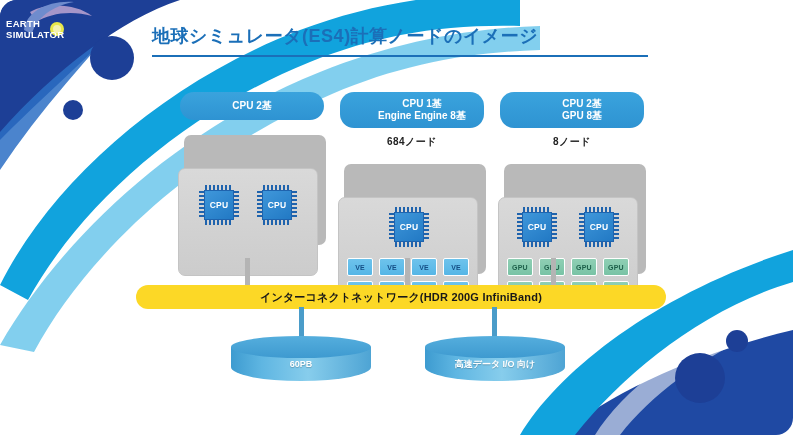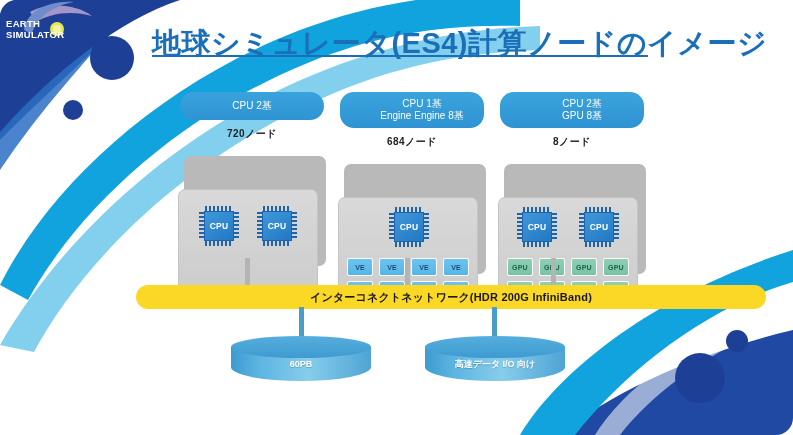--- a/index.html
+++ b/index.html
@@ -41,21 +41,21 @@
     font-weight: bold;
     line-height: 10.5px;
     letter-spacing: 0.3px;
     white-space: pre-line;
   }
 
   
   .title {
     position: absolute;
     left: 152px; top: 24px;
-    font-size: 29px;
+    font-size: 18px;
     font-weight: bold;
     color: #1b6fb8;
     letter-spacing: 0.5px;
     white-space: nowrap;
   }
   .title-rule {
     position: absolute;
     left: 152px; top: 55px;
     width: 496px; height: 2px;
     background: #1b6fb8;
@@ -71,21 +71,21 @@
   .col-2 { left: 332px; }
   .col-3 { left: 492px; }
 
   .pill {
     width: 144px;
     margin: 0 auto;
     border-radius: 14px;
     background: linear-gradient(180deg, #3aa3dd 0%, #2e93d2 100%);
     color: #ffffff;
     font-size: 10px;
-    font-weight: normal;
+    font-weight: bold;
     padding: 6px 0 6px 0;
     line-height: 12px;
     box-sizing: border-box;
     min-height: 28px;
     display: flex;
     flex-direction: column;
     align-items: center;
     justify-content: center;
   }
   .pill.tall { min-height: 28px; padding-left: 20px; }
@@ -202,21 +202,21 @@
   }
   .down-pipe {
     position: absolute;
     background: #4a9cc9;
   }
 
   
   .interconnect {
     position: absolute;
     left: 136px; top: 285px;
-    width: 630px; height: 24px;
+    width: 530px; height: 24px;
     border-radius: 12px;
     background: #fcd826;
     color: #181818;
     font-size: 11px;
     font-weight: bold;
     display: flex;
     align-items: center;
     justify-content: center;
     letter-spacing: 0.2px;
   }
@@ -306,21 +306,20 @@
 SIMULATOR</div>
   </div>
 
   <div class="title">地球シミュレータ(ES4)計算ノードのイメージ</div>
   <div class="title-rule"></div>
 
   <div class="col col-1">
     <div class="pill">
       <span>CPU 2基</span>
     </div>
-    <div class="node-count">720ノード</div>
     <div class="chassis-wrap">
       <div class="chassis-shadow"></div>
       <div class="chassis">
         <div class="chip" style="left:20px; top:16px;">
           <div class="pins-h pins-top"></div>
           <div class="pins-h pins-bottom"></div>
           <div class="pins-v pins-left"></div>
           <div class="pins-v pins-right"></div>
           <div class="die">CPU</div>
         </div>

